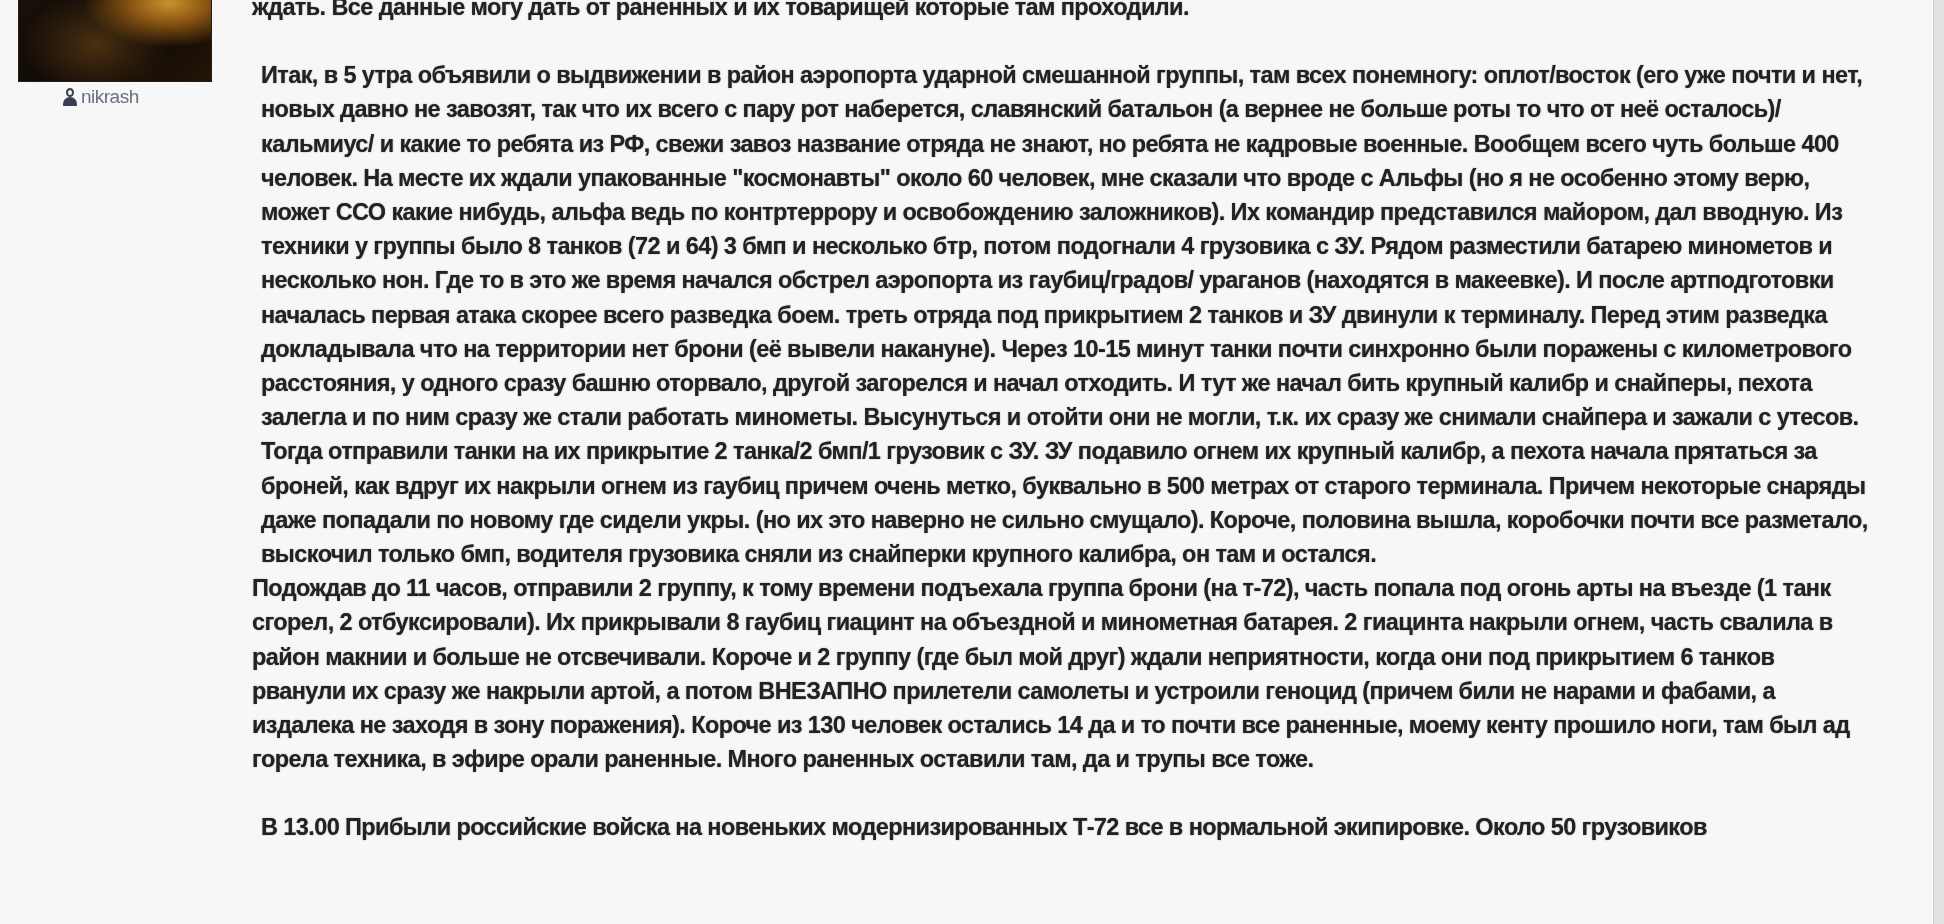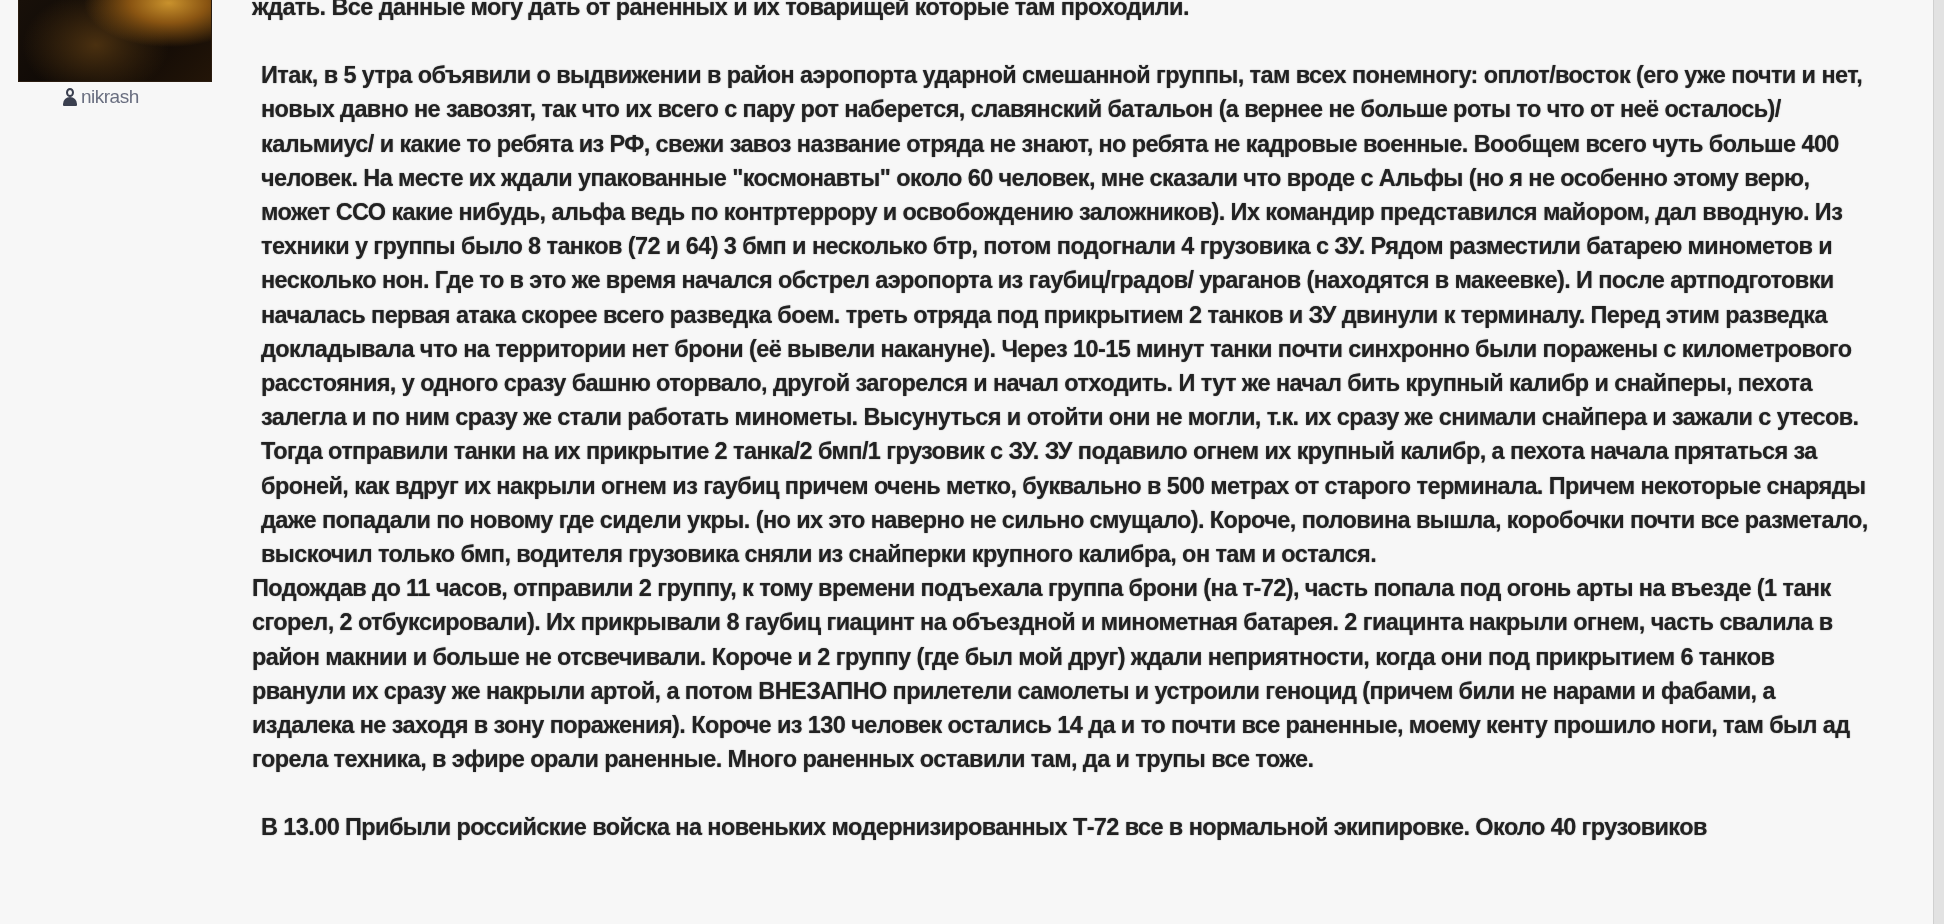--- a/index.html
+++ b/index.html
@@ -123,17 +123,17 @@
         <span class="body"></span>
       </span>
       <span class="username">nikrash</span>
     </div>
   </div>
 
   <div class="post-body">
     <p class="top-cut">ждать. Все данные могу дать от раненных и их товарищей которые там проходили.</p>
     <p class="gap">Итак, в 5 утра объявили о выдвижении в район аэропорта ударной смешанной группы, там всех понемногу: оплот/восток (его уже почти и нет, новых давно не завозят, так что их всего с пару рот наберется, славянский батальон (а вернее не больше роты то что от неё осталось)/кальмиус/ и какие то ребята из РФ, свежи завоз название отряда не знают, но ребята не кадровые военные. Вообщем всего чуть больше 400 человек. На месте их ждали упакованные "космонавты" около 60 человек, мне сказали что вроде с Альфы (но я не особенно этому верю, может ССО какие нибудь, альфа ведь по контртеррору и освобождению заложников). Их командир представился майором, дал вводную. Из техники у группы было 8 танков (72 и 64) 3 бмп и несколько бтр, потом подогнали 4 грузовика с ЗУ. Рядом разместили батарею минометов и несколько нон. Где то в это же время начался обстрел аэропорта из гаубиц/градов/ ураганов (находятся в макеевке). И после артподготовки началась первая атака скорее всего разведка боем. треть отряда под прикрытием 2 танков и ЗУ двинули к терминалу. Перед этим разведка докладывала что на территории нет брони (её вывели накануне). Через 10-15 минут танки почти синхронно были поражены с километрового расстояния, у одного сразу башню оторвало, другой загорелся и начал отходить. И тут же начал бить крупный калибр и снайперы, пехота залегла и по ним сразу же стали работать минометы. Высунуться и отойти они не могли, т.к. их сразу же снимали снайпера и зажали с утесов. Тогда отправили танки на их прикрытие 2 танка/2 бмп/1 грузовик с ЗУ. ЗУ подавило огнем их крупный калибр, а пехота начала прятаться за броней, как вдруг их накрыли огнем из гаубиц причем очень метко, буквально в 500 метрах от старого терминала. Причем некоторые снаряды даже попадали по новому где сидели укры. (но их это наверно не сильно смущало). Короче, половина вышла, коробочки почти все разметало, выскочил только бмп, водителя грузовика сняли из снайперки крупного калибра, он там и остался.</p>
     <p>Подождав до 11 часов, отправили 2 группу, к тому времени подъехала группа брони (на т-72), часть попала под огонь арты на въезде (1 танк сгорел, 2 отбуксировали). Их прикрывали 8 гаубиц гиацинт на объездной и минометная батарея. 2 гиацинта накрыли огнем, часть свалила в район макнии и больше не отсвечивали. Короче и 2 группу (где был мой друг) ждали неприятности, когда они под прикрытием 6 танков рванули их сразу же накрыли артой, а потом ВНЕЗАПНО прилетели самолеты и устроили геноцид (причем били не нарами и фабами, а издалека не заходя в зону поражения). Короче из 130 человек остались 14 да и то почти все раненные, моему кенту прошило ноги, там был ад горела техника, в эфире орали раненные. Много раненных оставили там, да и трупы все тоже.</p>
-    <p class="gap">В 13.00 Прибыли российские войска на новеньких модернизированных Т-72 все в нормальной экипировке. Около 40 грузовиков</p>
+    <p class="gap">В 13.00 Прибыли российские войска на новеньких модернизированных Т-72 все в нормальной экипировке. Около 50 грузовиков</p>
   </div>
 
   <div class="right-border"></div>
 </div>
 
 </body></html>

